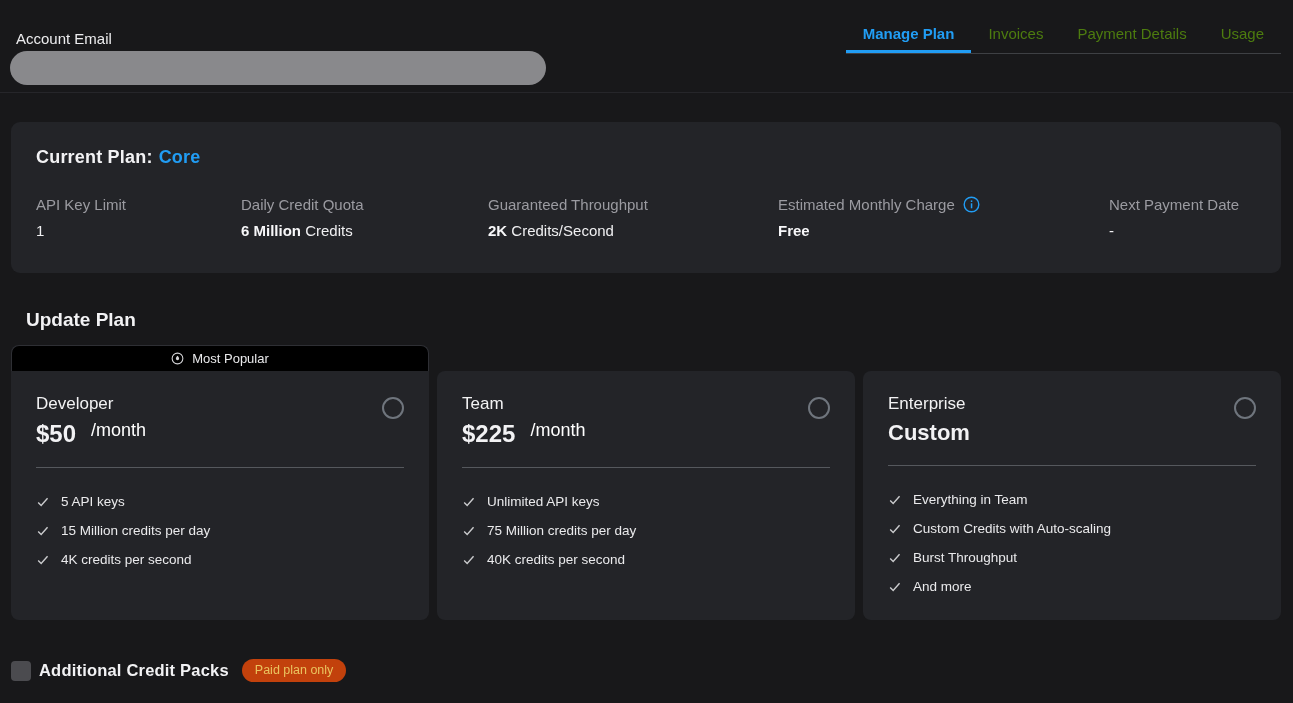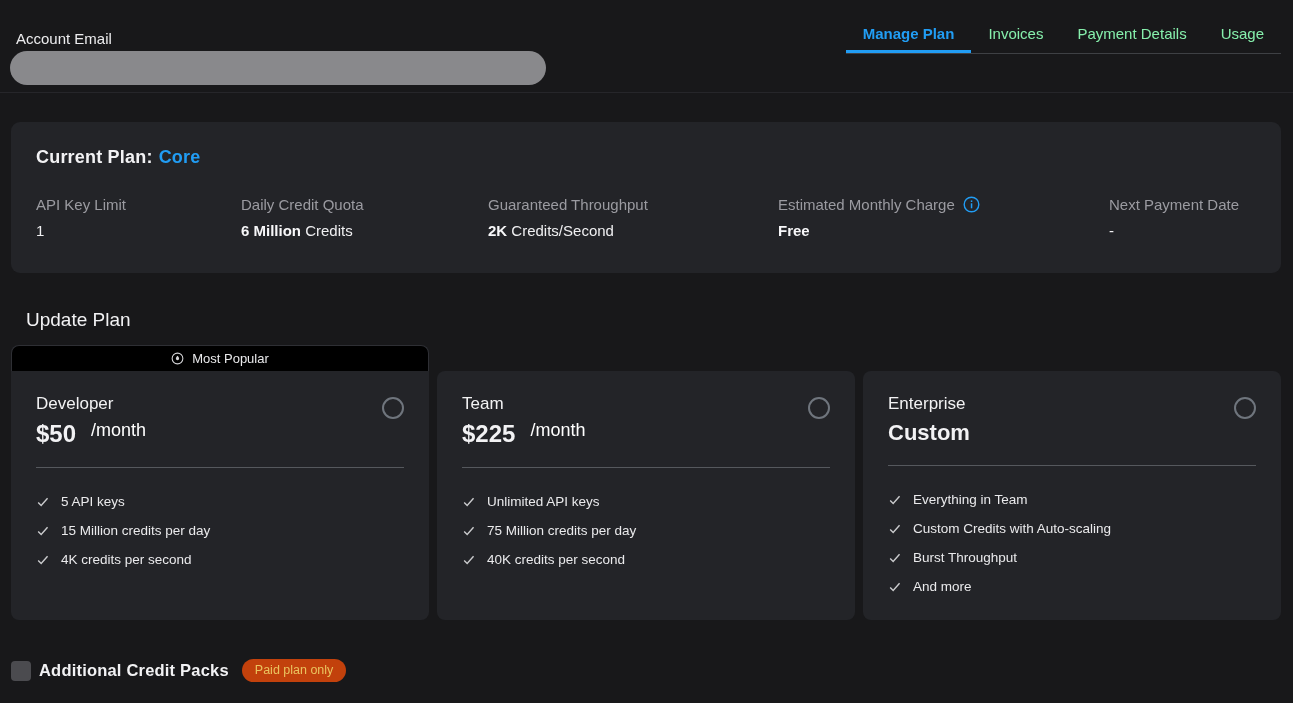--- a/index.html
+++ b/index.html
@@ -17,40 +17,40 @@
   .email-group { position:absolute; left:10px; top:6px;margin-top:24px; }
   .email-label { font-size:15px; color:#ececee; margin-left:6px; }
   .email-input {
     display:block; margin-top:4px; width:536px; height:34px;
     background:#89898c; border:none; border-radius:17px; outline:none;
     color:#2a2a2a; font-size:14px; padding:0 16px;
     font-family:"Liberation Sans", sans-serif;
   }
   .tabs { position:absolute; right:12px; top:0; display:flex; border-bottom:1px solid #3e4044; }
   .tab {
-    padding:25px 17px 8px; font-size:15px; color:#86efac;
+    padding:25px 17px 8px; font-size:15px; color:#4d7c0f;
     border-bottom:3px solid transparent; cursor:pointer; white-space:nowrap;
   }
   .tab.active { color:#219df4; font-weight:bold; border-bottom-color:#219df4; }
 
   
   .plan-card-current {
     margin:29px 12px 0 11px; width:1270px; height:151px;
     background:#232428; border-radius:9px; padding:25px 25px;
   }
   .cp-title { font-size:18px; font-weight:bold; letter-spacing:.2px; }
   .cp-title .plan-name { color:#219df4; margin-left:6px; }
   .cp-stats { display:grid; grid-template-columns:205px 247px 290px 331px auto; margin-top:28px; }
   .stat-label { font-size:15px; color:#9b9ba1; display:flex; align-items:center; gap:8px; }
   .stat-value { margin-top:9px; font-size:15px; color:#f0f0f2; }
   .stat-value b { color:#f7f7f9; }
   .info-icon { display:inline-flex; cursor:pointer; }
 
   
-  .section-title { margin:36px 0 0 26px; font-size:19px; font-weight:normal; }
+  .section-title { margin:36px 0 0 26px; font-size:19px; font-weight:bold; }
   .plans-row { margin:14px 12px 0 11px; display:flex; gap:8px; align-items:flex-end; }
   .plan-col { width:418px; }
   .popular-bar {
     height:26px; background:#000000; border:1px solid #2e2f34; border-bottom:none;
     border-radius:8px 8px 0 0; display:flex; align-items:center; justify-content:center;
     gap:8px; font-size:13px; color:#e9e9eb;
   }
   .plan-card {
     height:249px; background:#232428; border-radius:8px; padding:23px 25px; cursor:pointer;
   }

